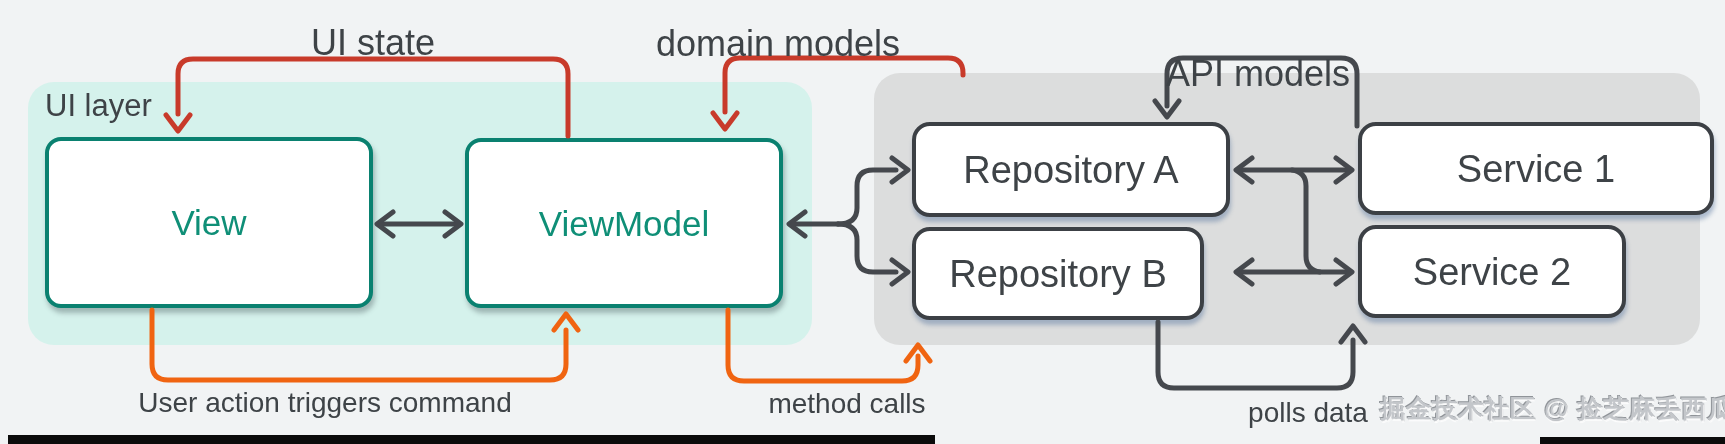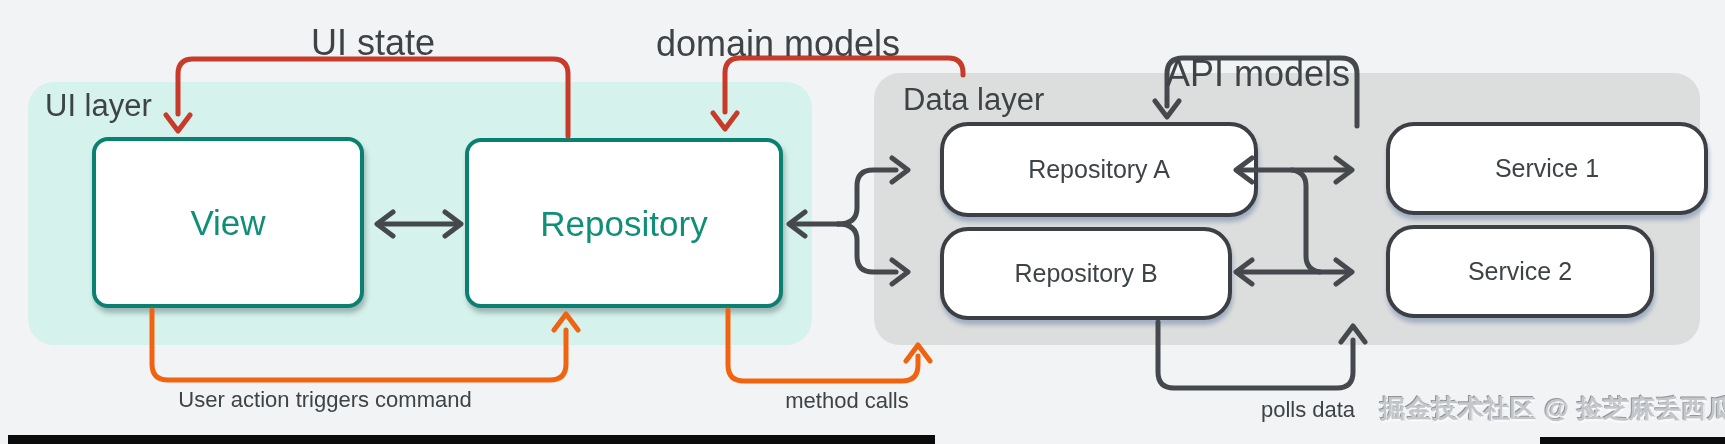--- a/index.html
+++ b/index.html
@@ -26,71 +26,69 @@
   .box{
     position:absolute; background:#ffffff; display:flex; align-items:center; justify-content:center;
     white-space:nowrap; line-height:1; box-sizing:border-box;
   }
   .box.teal{
     border:4px solid var(--teal); border-radius:16px;
     color:var(--teal-text); font-size:35px; font-weight:500;
     box-shadow:2px 5px 5px rgba(55,70,75,.35);
   }
   .box.dark{
-    border:4px solid #3c4045; border-radius:28px;
-    color:var(--text); font-size:25px; font-weight:400;
+    border:4px solid #3c4045; border-radius:18px;
+    color:var(--text); font-size:38px; font-weight:400;
     box-shadow:1px 5px 4px rgba(90,120,160,.45);
-    margin-left:28px;
   }
-  .box-view{left:45px; top:137px; width:272px; height:171px;margin-left:47px;}
+  .box-view{left:45px; top:137px; width:328px; height:171px;}
   .box-viewmodel{left:465px; top:138px; width:318px; height:170px;}
   .box-repo-a{left:912px; top:122px; width:318px; height:95px;}
   .box-repo-b{left:912px; top:227px; width:292px; height:93px;}
-  .box-service-1{left:1358px; top:122px; width:322px; height:93px;}
+  .box-service-1{left:1358px; top:122px; width:356px; height:93px;}
   .box-service-2{left:1358px; top:225px; width:268px; height:93px;}
 
   svg.arrows{position:absolute; left:0; top:0; pointer-events:none;}
   svg.arrows path{fill:none; stroke-width:5; stroke-linecap:round; stroke-linejoin:round;}
   .stroke-dark{stroke:var(--dark);}
   .stroke-red{stroke:var(--red);}
   .stroke-orange{stroke:var(--orange);}
 
   .arrow-label{
     position:absolute; transform:translateX(-50%); white-space:nowrap;
     color:var(--text); line-height:1;
   }
   .arrow-label.top{font-size:36px;}
-  .arrow-label.bottom{font-size:22px;}
+  .arrow-label.bottom{font-size:28px;}
 
   .watermark{
     position:absolute; left:1380px; top:396px; white-space:nowrap;
     font-size:25px; font-weight:700; letter-spacing:1px; line-height:1;
     color:#c3c6ca;
     text-shadow:1px 2px 1px rgba(255,255,255,.95), -1px -1px 0 #909499, 1px 1px 0 #a6aaae;
   }
   .bottom-bar{position:absolute; background:#0b0b0b;}
   .bottom-bar.left{left:8px; top:435px; width:927px; height:9px;}
   .bottom-bar.right{left:1540px; top:437px; width:185px; height:7px;}
 </style>
 </head>
 <body>
 
 <div class="canvas">
 
   <div class="layer layer-ui"></div>
   <div class="layer layer-data"></div>
 
   <div class="layer-label ui">UI layer</div>
-  <div class="layer-label data">Data layer</div>
 
   <div class="box teal box-view">
     <span>View</span>
   </div>
   <div class="box teal box-viewmodel">
-    <span>Repository</span>
+    <span>ViewModel</span>
   </div>
   <div class="box dark box-repo-a">
     <span>Repository A</span>
   </div>
   <div class="box dark box-repo-b">
     <span>Repository B</span>
   </div>
   <div class="box dark box-service-1">
     <span>Service 1</span>
   </div>

